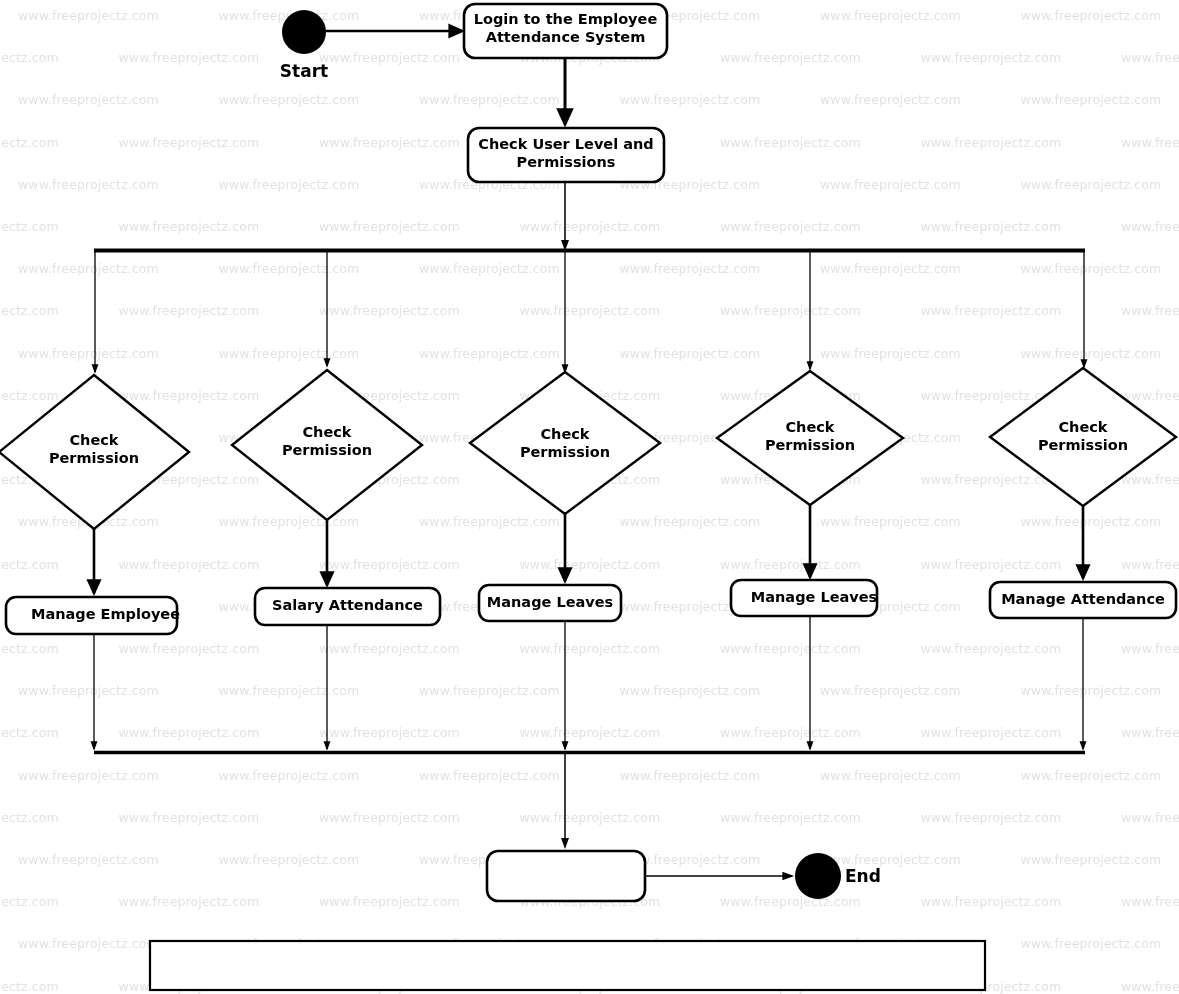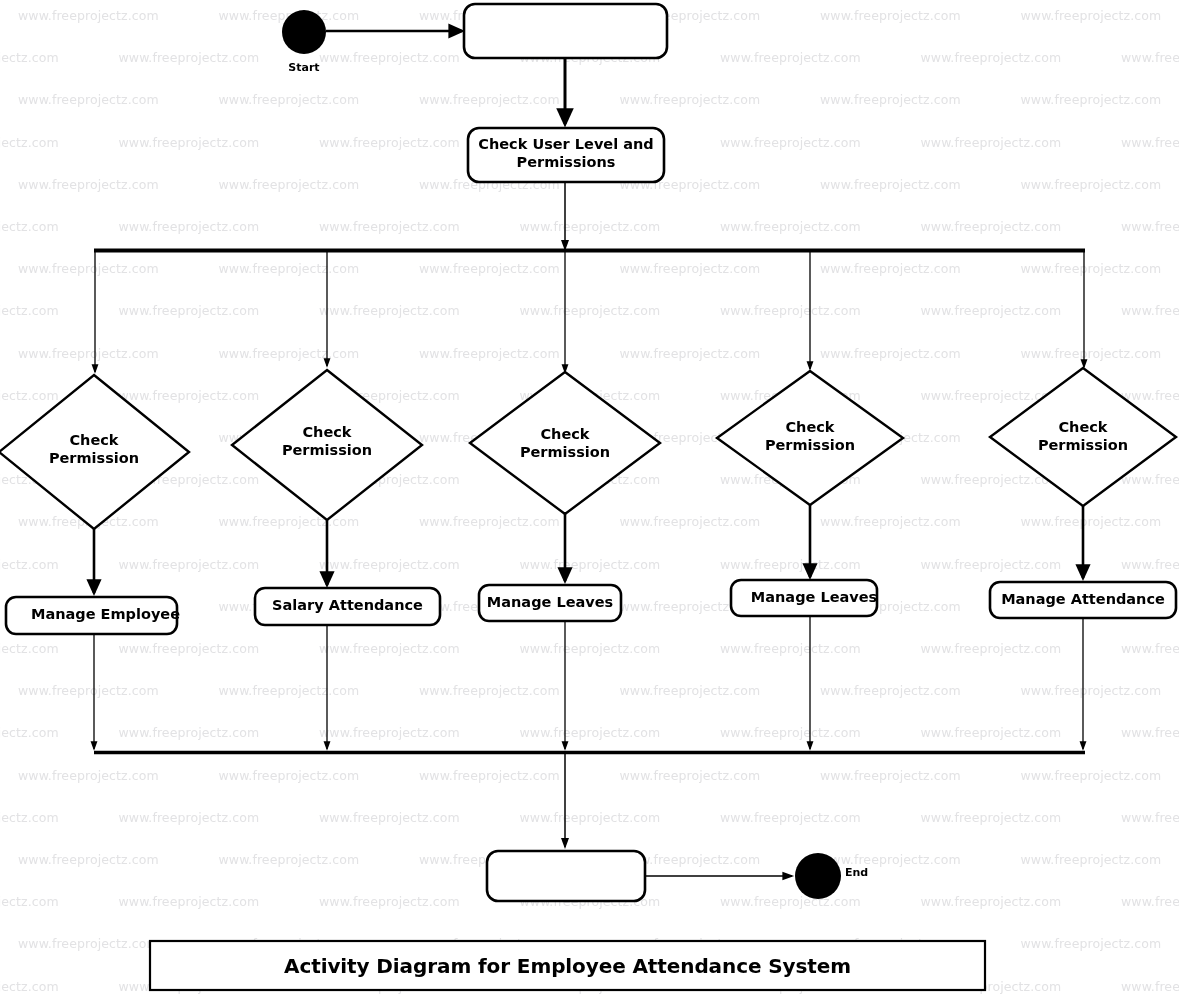--- a/index.html
+++ b/index.html
@@ -44,21 +44,21 @@
     text-align: center;
     font-family: "DejaVu Sans", sans-serif;
     font-weight: bold;
     color: #000000;
     line-height: 1.22;
     white-space: pre-line;
     pointer-events: none;
   }
   .lbl-action { font-size: 14.5px; }
   .lbl-decision { font-size: 14.5px; }
-  .lbl-terminal { font-size: 11px; }
+  .lbl-terminal { font-size: 17px; }
   .lbl-title { font-size: 20px; letter-spacing: -0.1px; }
 </style>
 </head>
 <body>
 
 <div id="canvas">
 
   <div id="watermarks">
       <span class="wm" style="left: 18px; top: 8px;">www.freeprojectz.com</span>
       <span class="wm" style="left: 218.5px; top: 8px;">www.freeprojectz.com</span>
@@ -280,20 +280,22 @@
 
     <line x1="645" y1="876" x2="792" y2="876" stroke="#000000" stroke-width="1.6" marker-end="url(#arrow-thin)"></line>
 
     <circle cx="818" cy="876" r="23" fill="#000000"></circle>
 
     <rect x="150" y="941" width="835" height="49" fill="#ffffff" stroke="#000000" stroke-width="2.2"></rect>
   </svg>
 
   <div class="node-label lbl-terminal" style="left:264px; top:61px; width:80px;">Start</div>
 
+  <div class="node-label lbl-action" style="left:466px; top:11px; width:199px;">Login to the Employee
+Attendance System</div>
 
   <div class="node-label lbl-action" style="left:470px; top:136px; width:192px;">Check User Level and
 Permissions</div>
 
   <div class="node-label lbl-decision" style="left:34px; top:432px; width:120px;">Check
 Permission</div>
   <div class="node-label lbl-decision" style="left:267px; top:424px; width:120px;">Check
 Permission</div>
   <div class="node-label lbl-decision" style="left:505px; top:426px; width:120px;">Check
 Permission</div>
@@ -304,15 +306,14 @@
 
   <div class="node-label lbl-action" style="left:8px; top:606px; width:195px;">Manage Employee</div>
   <div class="node-label lbl-action" style="left:257px; top:597px; width:181px;">Salary Attendance</div>
   <div class="node-label lbl-action" style="left:481px; top:594px; width:138px;">Manage Leaves</div>
   <div class="node-label lbl-action" style="left:733px; top:589px; width:162px;">Manage Leaves</div>
   <div class="node-label lbl-action" style="left:992px; top:591px; width:182px;">Manage Attendance</div>
 
 
   <div class="node-label lbl-terminal" style="left:845px; top:866px; width:60px; text-align:left;">End</div>
 
-  <div class="node-label lbl-title" style="left:150px; top:954px; width:835px;">Activity Diagram for Employee Attendance System</div>
 
 </div>
 
 </body></html>

